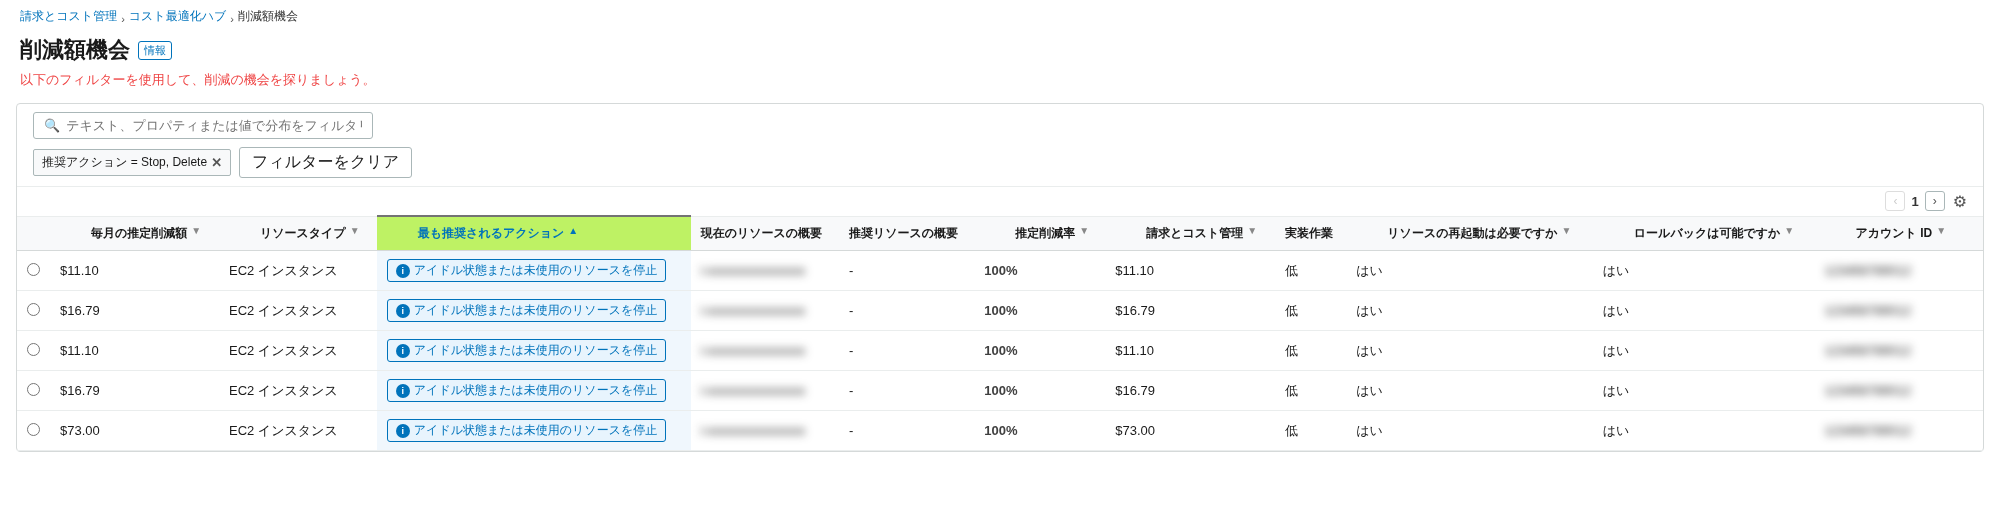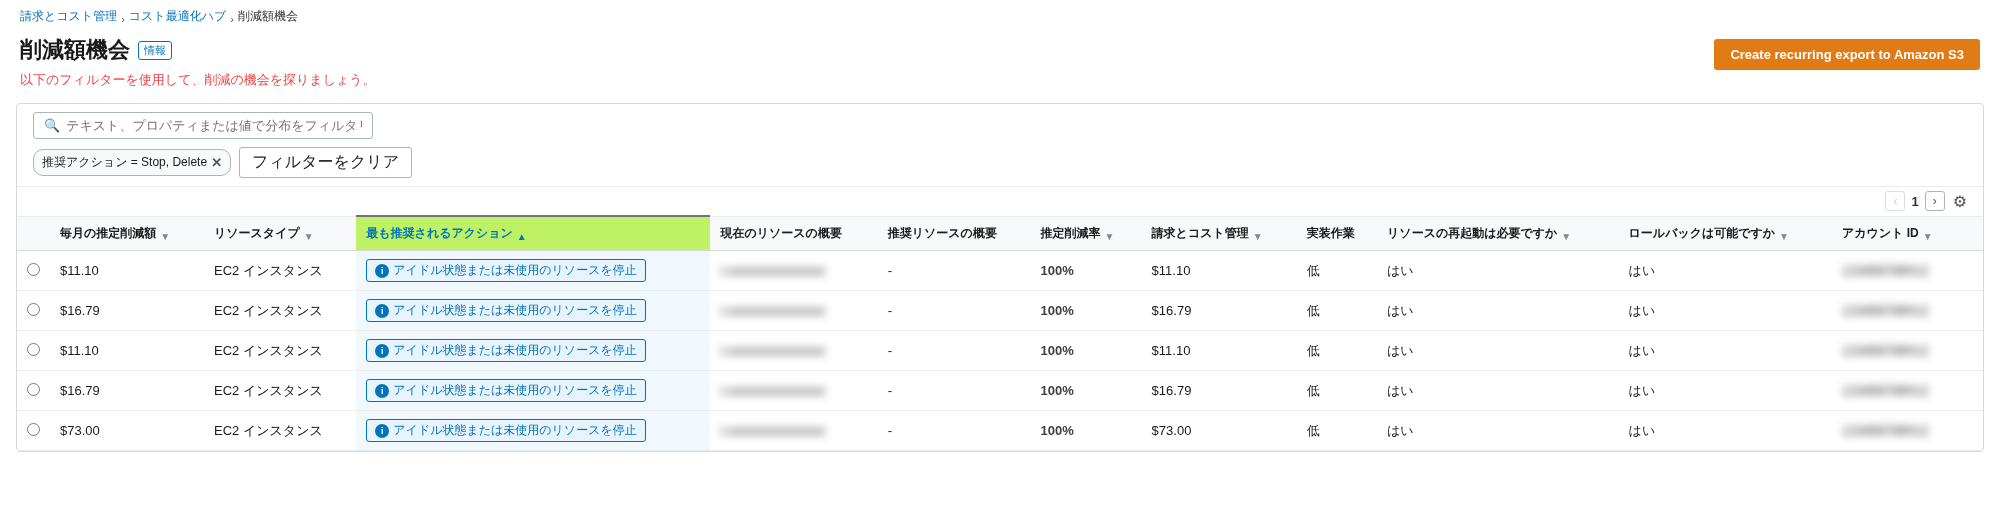--- a/index.html
+++ b/index.html
@@ -142,21 +142,21 @@
     .filter-chips {
       display: flex;
       align-items: center;
       gap: 8px;
     }
     .filter-chip {
       display: flex;
       align-items: center;
       gap: 4px;
       border: 1px solid #aab7b8;
-      border-radius: 10px;
+      border-radius: 2px;
       padding: 4px 8px;
       font-size: 12px;
       background: #f8f9fa;
       color: #1a1a1a;
     }
     .chip-close {
       cursor: pointer;
       color: #555;
       font-size: 13px;
       font-weight: bold;
@@ -222,22 +222,23 @@
       color: #1a1a1a;
       white-space: nowrap;
       border-bottom: 1px solid #d5d9d9;
       font-size: 12px;
     }
     th.sortable {
       cursor: pointer;
     }
     th .th-inner {
       display: flex;
-      align-items: flex-end;
+      align-items: flex-start;
       gap: 4px;
+      margin-left: 31px;
     }
     .sort-icon { font-size: 10px; color: #888; }
     .sort-icon-active { color: #0073bb; }
 
     th.highlighted {
       background: #bef264;
       border-top: 2px solid #737373;
       color: #0073bb;
     }
 
@@ -287,21 +288,20 @@
 </nav>
 
 <div class="page-header">
   <div>
     <div class="page-title-group">
       <h1 class="page-title">削減額機会</h1>
       <span class="info-badge">情報</span>
     </div>
     <p class="page-subtitle" style="padding-left:0;margin-top:4px;">以下のフィルターを使用して、削減の機会を探りましょう。</p>
   </div>
-  <button class="create-export-btn">Create recurring export to Amazon S3</button>
 </div>
 
 <div class="main-panel">
 
 
   <div class="filter-bar">
     <div class="search-box">
       <span class="search-icon">🔍</span>
       <input class="search-input" type="text" placeholder="テキスト、プロパティまたは値で分布をフィルタリング" style="">
     </div>

